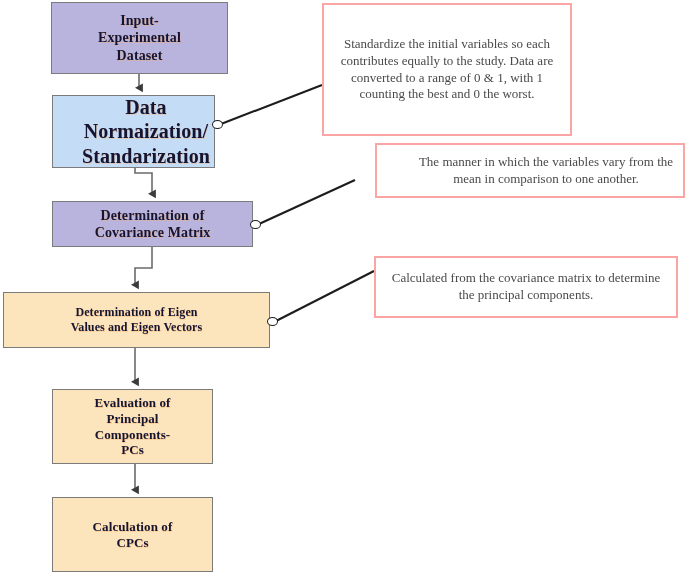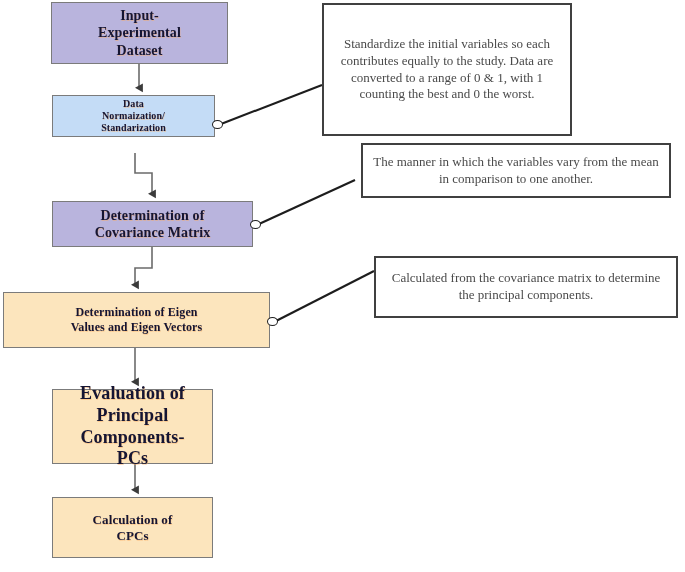--- a/index.html
+++ b/index.html
@@ -44,21 +44,21 @@
   .node .label { display: block; padding: 0 4px; }
   .node.purple { background: #b9b4dd; }
   .node.blue   { background: #c4dcf6; }
   .node.tan    { background: #fce5bd; }
 
   
   .callout {
     position: absolute;
     box-sizing: border-box;
     background: #ffffff;
-    border: 2px solid #404040;
+    border: 2px solid #fca5a5;
     display: flex;
     align-items: center;
     justify-content: center;
     text-align: center;
     color: #4a4a4a;
     line-height: 1.30;
     z-index: 2;
   }
   .callout .label { display: block; padding: 0 9px; }
 
@@ -97,59 +97,59 @@
       <path d="M135,464 L135,490" marker-end="url(#arrowFlow)"></path>
     </g>
 
     <g fill="none" stroke="#1d1d1d" stroke-width="2.1">
       <path d="M221,124 L322,85"></path>
       <path d="M259,224 L355,180"></path>
       <path d="M276,321 L374,271"></path>
     </g>
   </svg>
 
-  <div class="node purple" style="left:51px; top:2px; width:177px; height:62px; font-size:14px;">
+  <div class="node purple" style="left:51px; top:2px; width:177px; height:72px; font-size:14px;">
     <span class="label" style="white-space:pre-line;">Input-
 Experimental
 Dataset</span>
   </div>
 
-  <div class="node blue" style="left:52px; top:95px; width:163px; height:42px; font-size:10px;">
+  <div class="node blue" style="left:52px; top:95px; width:163px; height:73px; font-size:20px;justify-content:flex-end;">
     <span class="label" style="white-space:pre-line;">Data
 Normaization/
 Standarization</span>
   </div>
 
   <div class="node purple" style="left:52px; top:201px; width:201px; height:46px; font-size:14px;">
     <span class="label" style="white-space:pre-line;text-align:center;">Determination of
 Covariance Matrix</span>
   </div>
 
   <div class="node tan" style="left:3px; top:292px; width:267px; height:56px; font-size:12px;">
     <span class="label" style="white-space:pre-line;">Determination of Eigen
 Values and Eigen Vectors</span>
   </div>
 
-  <div class="node tan" style="left:52px; top:389px; width:161px; height:75px; font-size:18px;">
+  <div class="node tan" style="left:52px; top:389px; width:161px; height:75px; font-size:13px;">
     <span class="label" style="white-space:pre-line;">Evaluation of
 Principal
 Components-
 PCs</span>
   </div>
 
-  <div class="node tan" style="left:52px; top:497px; width:161px; height:61px; font-size:13px;">
+  <div class="node tan" style="left:52px; top:497px; width:161px; height:75px; font-size:13px;">
     <span class="label" style="white-space:pre-line;">Calculation of
 CPCs</span>
   </div>
 
   <div class="callout" style="left:322px; top:3px; width:250px; height:133px; font-size:13px;">
     <span class="label">Standardize the  initial variables so each contributes equally to the study. Data are converted to a range of 0 &amp; 1, with 1 counting the best and 0 the worst.</span>
   </div>
 
-  <div class="callout" style="left:361px; top:143px; width:310px; height:55px; font-size:13px;">
+  <div class="callout" style="left:375px; top:143px; width:310px; height:55px; font-size:13px;padding-left:32px;">
     <span class="label">The manner in which the variables vary from the mean in comparison to one another.</span>
   </div>
 
   <div class="callout" style="left:374px; top:256px; width:304px; height:62px; font-size:13px;">
     <span class="label">Calculated from the covariance matrix  to determine the principal components.</span>
   </div>
 
   <div class="port" style="left:212px; top:120px;"></div>
   <div class="port" style="left:250px; top:220px;"></div>
   <div class="port" style="left:267px; top:317px;"></div>

